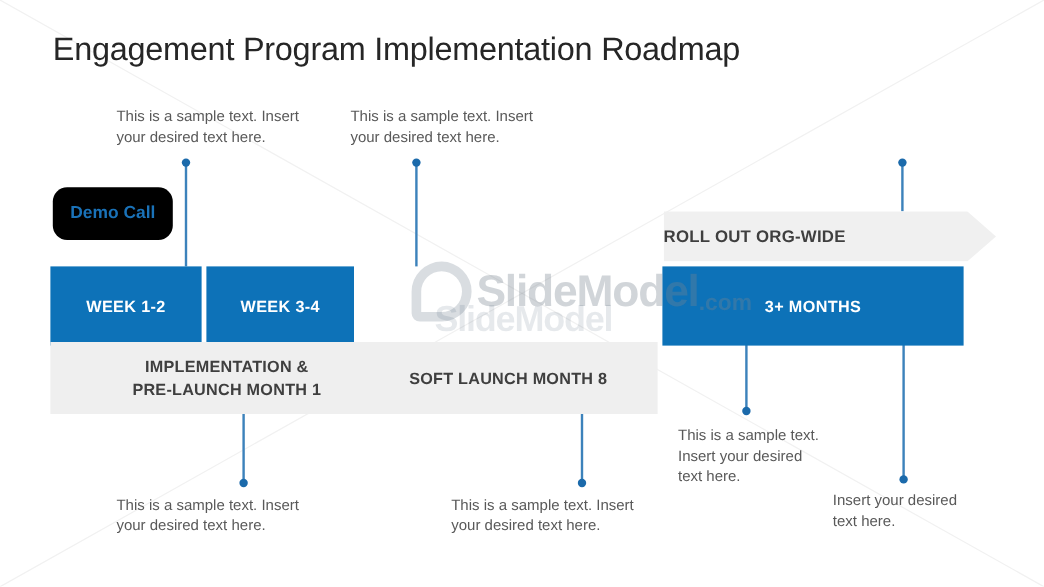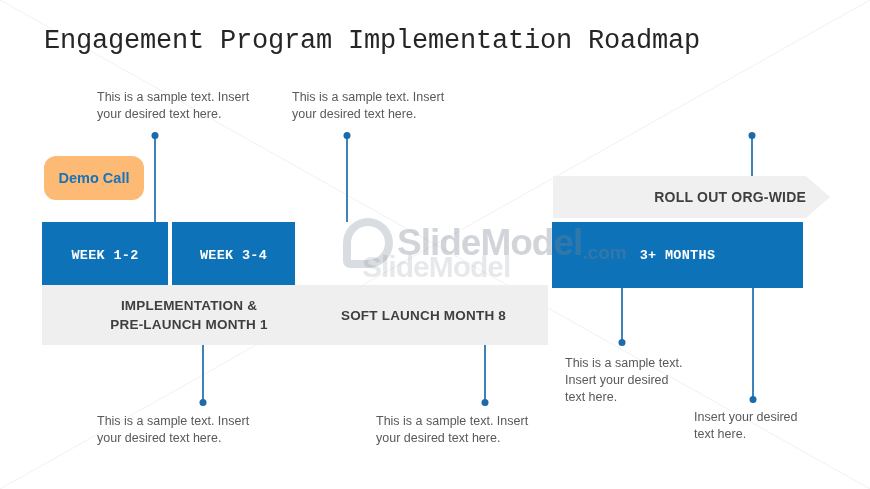--- a/index.html
+++ b/index.html
@@ -9,21 +9,21 @@
     background:#ffffff;
     overflow:hidden;
     font-family:"Liberation Sans", sans-serif;
   }
   
   .wm-lines{position:absolute;inset:0;width:870px;height:489px;pointer-events:none;}
 
   .title{
     position:absolute;left:44px;top:26px;margin:0;
     font-size:27px;font-weight:400;letter-spacing:-0.2px;
-    color:#262626;white-space:nowrap;font-family:Liberation Mono, monospace;
+    color:#262626;white-space:nowrap;
   }
 
   
   .ann{
     position:absolute;
     font-size:12.5px;line-height:17px;color:#595959;
     white-space:pre-line;
   }
   .ann-t1{left:97px;top:89px;}
   .ann-t2{left:292px;top:89px;}
@@ -45,39 +45,39 @@
   .c2{left:346px;top:136px;height:86px;}
   .c3{left:751px;top:136px;height:40px;}
   .c4{left:202px;top:345px;height:57px;}
   .c5{left:484px;top:345px;height:57px;}
   .c6{left:621px;top:283px;height:59px;}
   .c7{left:752px;top:283px;height:116px;}
 
   
   .demo-call{
     position:absolute;left:44px;top:156px;width:100px;height:44px;
-    background:#fdba74;border-radius:12px;
+    background:#000000;border-radius:12px;
     display:flex;align-items:center;justify-content:center;
   }
   .demo-call span{font-size:14.5px;font-weight:bold;color:#1a72b8;}
 
   
   .rollout{
     position:absolute;left:553px;top:176px;width:277px;height:42px;
     background:#f0f0f0;
     clip-path:polygon(0 0, calc(100% - 24px) 0, 100% 50%, calc(100% - 24px) 100%, 0 100%);
-    display:flex;align-items:center;justify-content:flex-end;
+    display:flex;align-items:center;justify-content:flex-start;
     padding-right:24px;box-sizing:border-box;
   }
   .rollout span{font-size:14px;font-weight:bold;color:#3f3f3f;letter-spacing:0.2px;}
 
   
   .seg{
     position:absolute;top:222px;height:66px;background:#0d72b8;
-    display:flex;align-items:center;justify-content:center;font-family:Liberation Mono, monospace;
+    display:flex;align-items:center;justify-content:center;
   }
   .seg span{font-size:13.5px;font-weight:bold;color:#ffffff;letter-spacing:0.3px;}
   .seg-1{left:42px;width:126px;}
   .seg-2{left:172px;width:123px;}
   .seg-3{left:299px;width:249px;}
   .seg-4{left:552px;width:251px;}
 
   
   .phase{
     position:absolute;top:285px;height:60px;background:#efefef;

